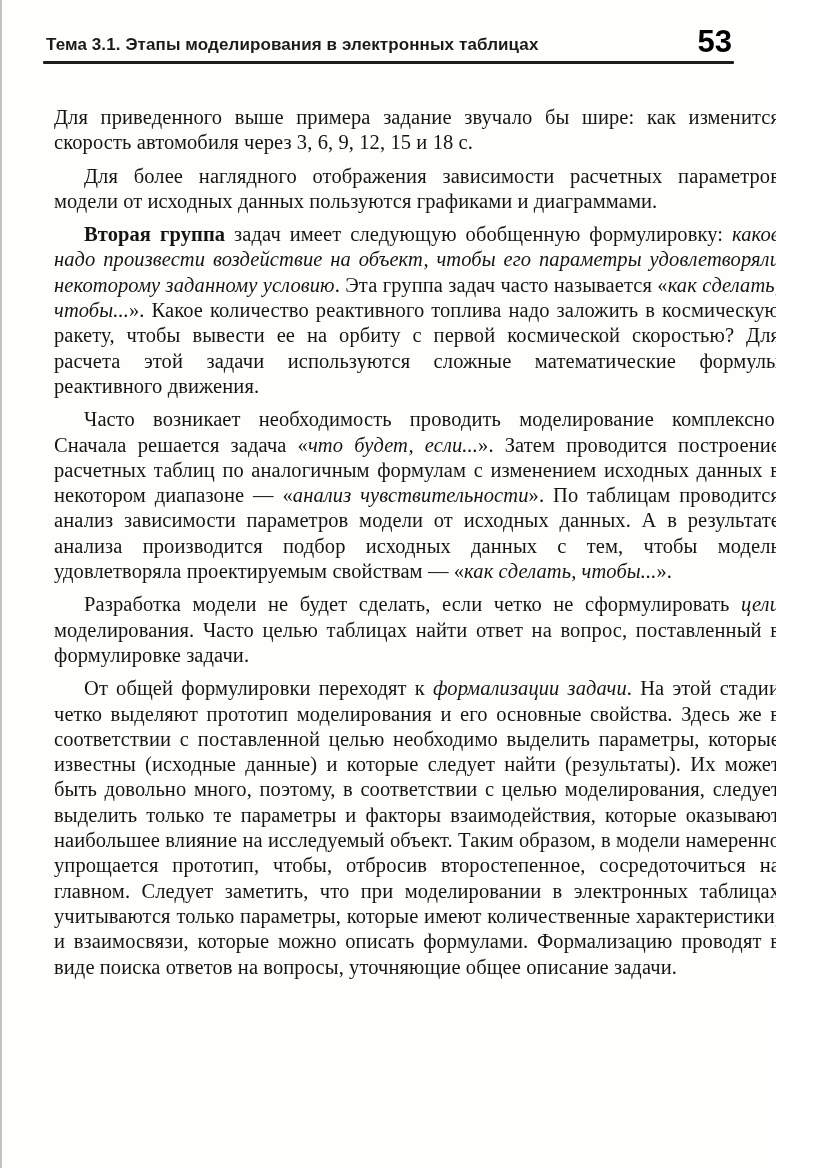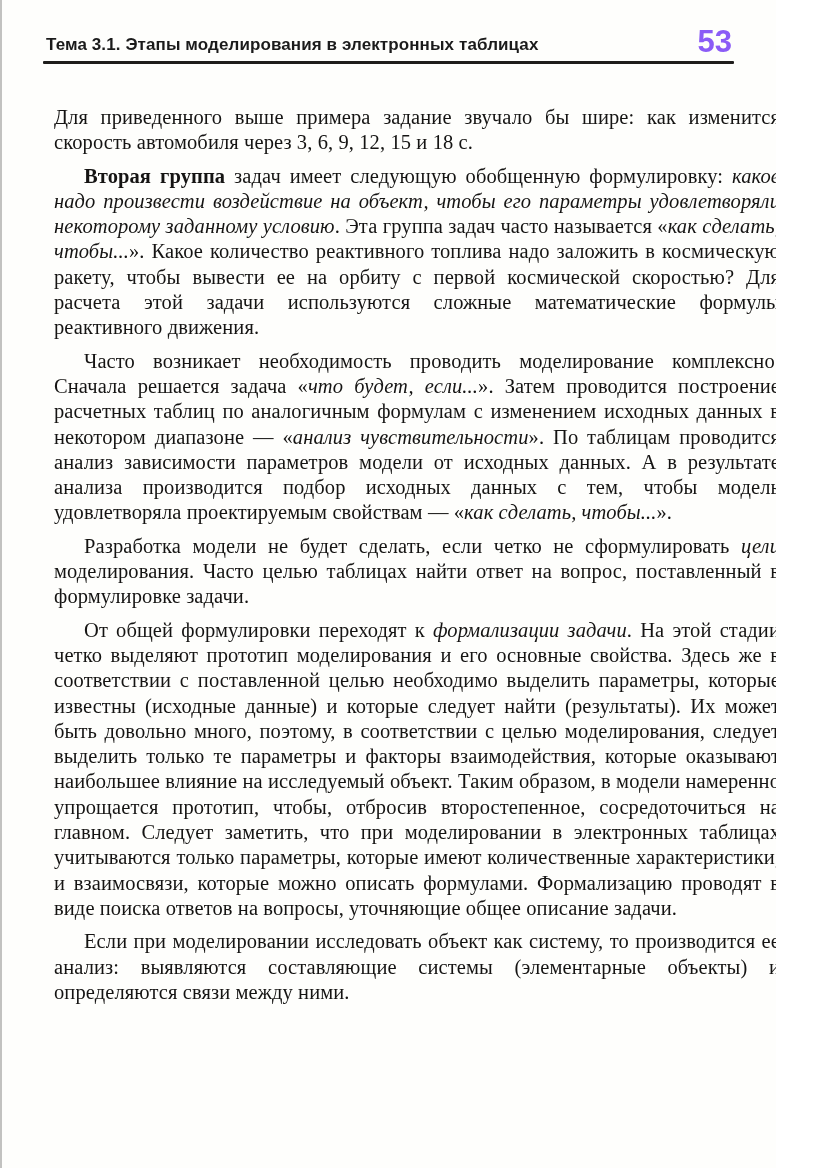--- a/index.html
+++ b/index.html
@@ -39,21 +39,21 @@
     font-size: 17px;
     font-weight: 700;
     letter-spacing: 0.1px;
     color: #1b1b1b;
     padding-bottom: 2px;
   }
   .page-number {
     font-size: 31px;
     font-weight: 800;
     line-height: 1;
-    color: #8b5cf6;
+    color: #000000;
   }
   .header-rule {
     position: absolute;
     left: 43px;
     right: 42px;
     top: 61px;
     height: 3px;
     background: #1e1d1b;
     border-radius: 1px;
   }
@@ -85,19 +85,19 @@
 
   <header class="page-header">
     <span class="running-title">Тема 3.1. Этапы моделирования в электронных таблицах</span>
     <span class="page-number">53</span>
   </header>
 
   <div class="header-rule"></div>
 
   <main class="body-text" id="body-text">
       <p><span>Для приведенного выше примера задание звучало бы шире: как изменится скорость автомобиля через 3, 6, 9, 12, 15 и 18 с.</span></p>
+      <p><span>Для более наглядного отображения зависимости расчетных параметров модели от исходных данных пользуются графиками и диаграммами.</span></p>
       <p><span class="run-b">Вторая группа</span><span> задач имеет следующую обобщенную формулировку: </span><span class="run-i">какое надо произвести воздействие на объект, чтобы его параметры удовлетворяли некоторому заданному условию</span><span>. Эта группа задач часто называется «</span><span class="run-i">как сделать, чтобы...</span><span>». Какое количество реактивного топлива надо заложить в космическую ракету, чтобы вывести ее на орбиту с первой космической скоростью? Для расчета этой задачи используются сложные математические формулы реактивного движения.</span></p>
       <p><span>Часто возникает необходимость проводить моделирование комплексно. Сначала решается задача «</span><span class="run-i">что будет, если...</span><span>». Затем проводится построение расчетных таблиц по аналогичным формулам с изменением исходных данных в некотором диапазоне — «</span><span class="run-i">анализ чувствительности</span><span>». По таблицам проводится анализ зависимости параметров модели от исходных данных. А в результате анализа производится подбор исходных данных с тем, чтобы модель удовлетворяла проектируемым свойствам — «</span><span class="run-i">как сделать, чтобы...</span><span>».</span></p>
       <p><span>Разработка модели не будет сделать, если четко не сформулировать </span><span class="run-i">цели</span><span> моделирования. Часто целью таблицах найти ответ на вопрос, поставленный в формулировке задачи.</span></p>
       <p><span>От общей формулировки переходят к </span><span class="run-i">формализации задачи</span><span>. На этой стадии четко выделяют прототип моделирования и его основные свойства. Здесь же в соответствии с поставленной целью необходимо выделить параметры, которые известны (исходные данные) и которые следует найти (результаты). Их может быть довольно много, поэтому, в соответствии с целью моделирования, следует выделить только те параметры и факторы взаимодействия, которые оказывают наибольшее влияние на исследуемый объект. Таким образом, в модели намеренно упрощается прототип, чтобы, отбросив второстепенное, сосредоточиться на главном. Следует заметить, что при моделировании в электронных таблицах учитываются только параметры, которые имеют количественные характеристики, и взаимосвязи, которые можно описать формулами. Формализацию проводят в виде поиска ответов на вопросы, уточняющие общее описание задачи.</span></p>
-      <p><span>Если при моделировании исследовать объект как систему, то производится ее анализ: выявляются составляющие системы (элементарные объекты) и определяются связи между ними.</span></p>
     </main>
 </div>
 
 </body></html>

